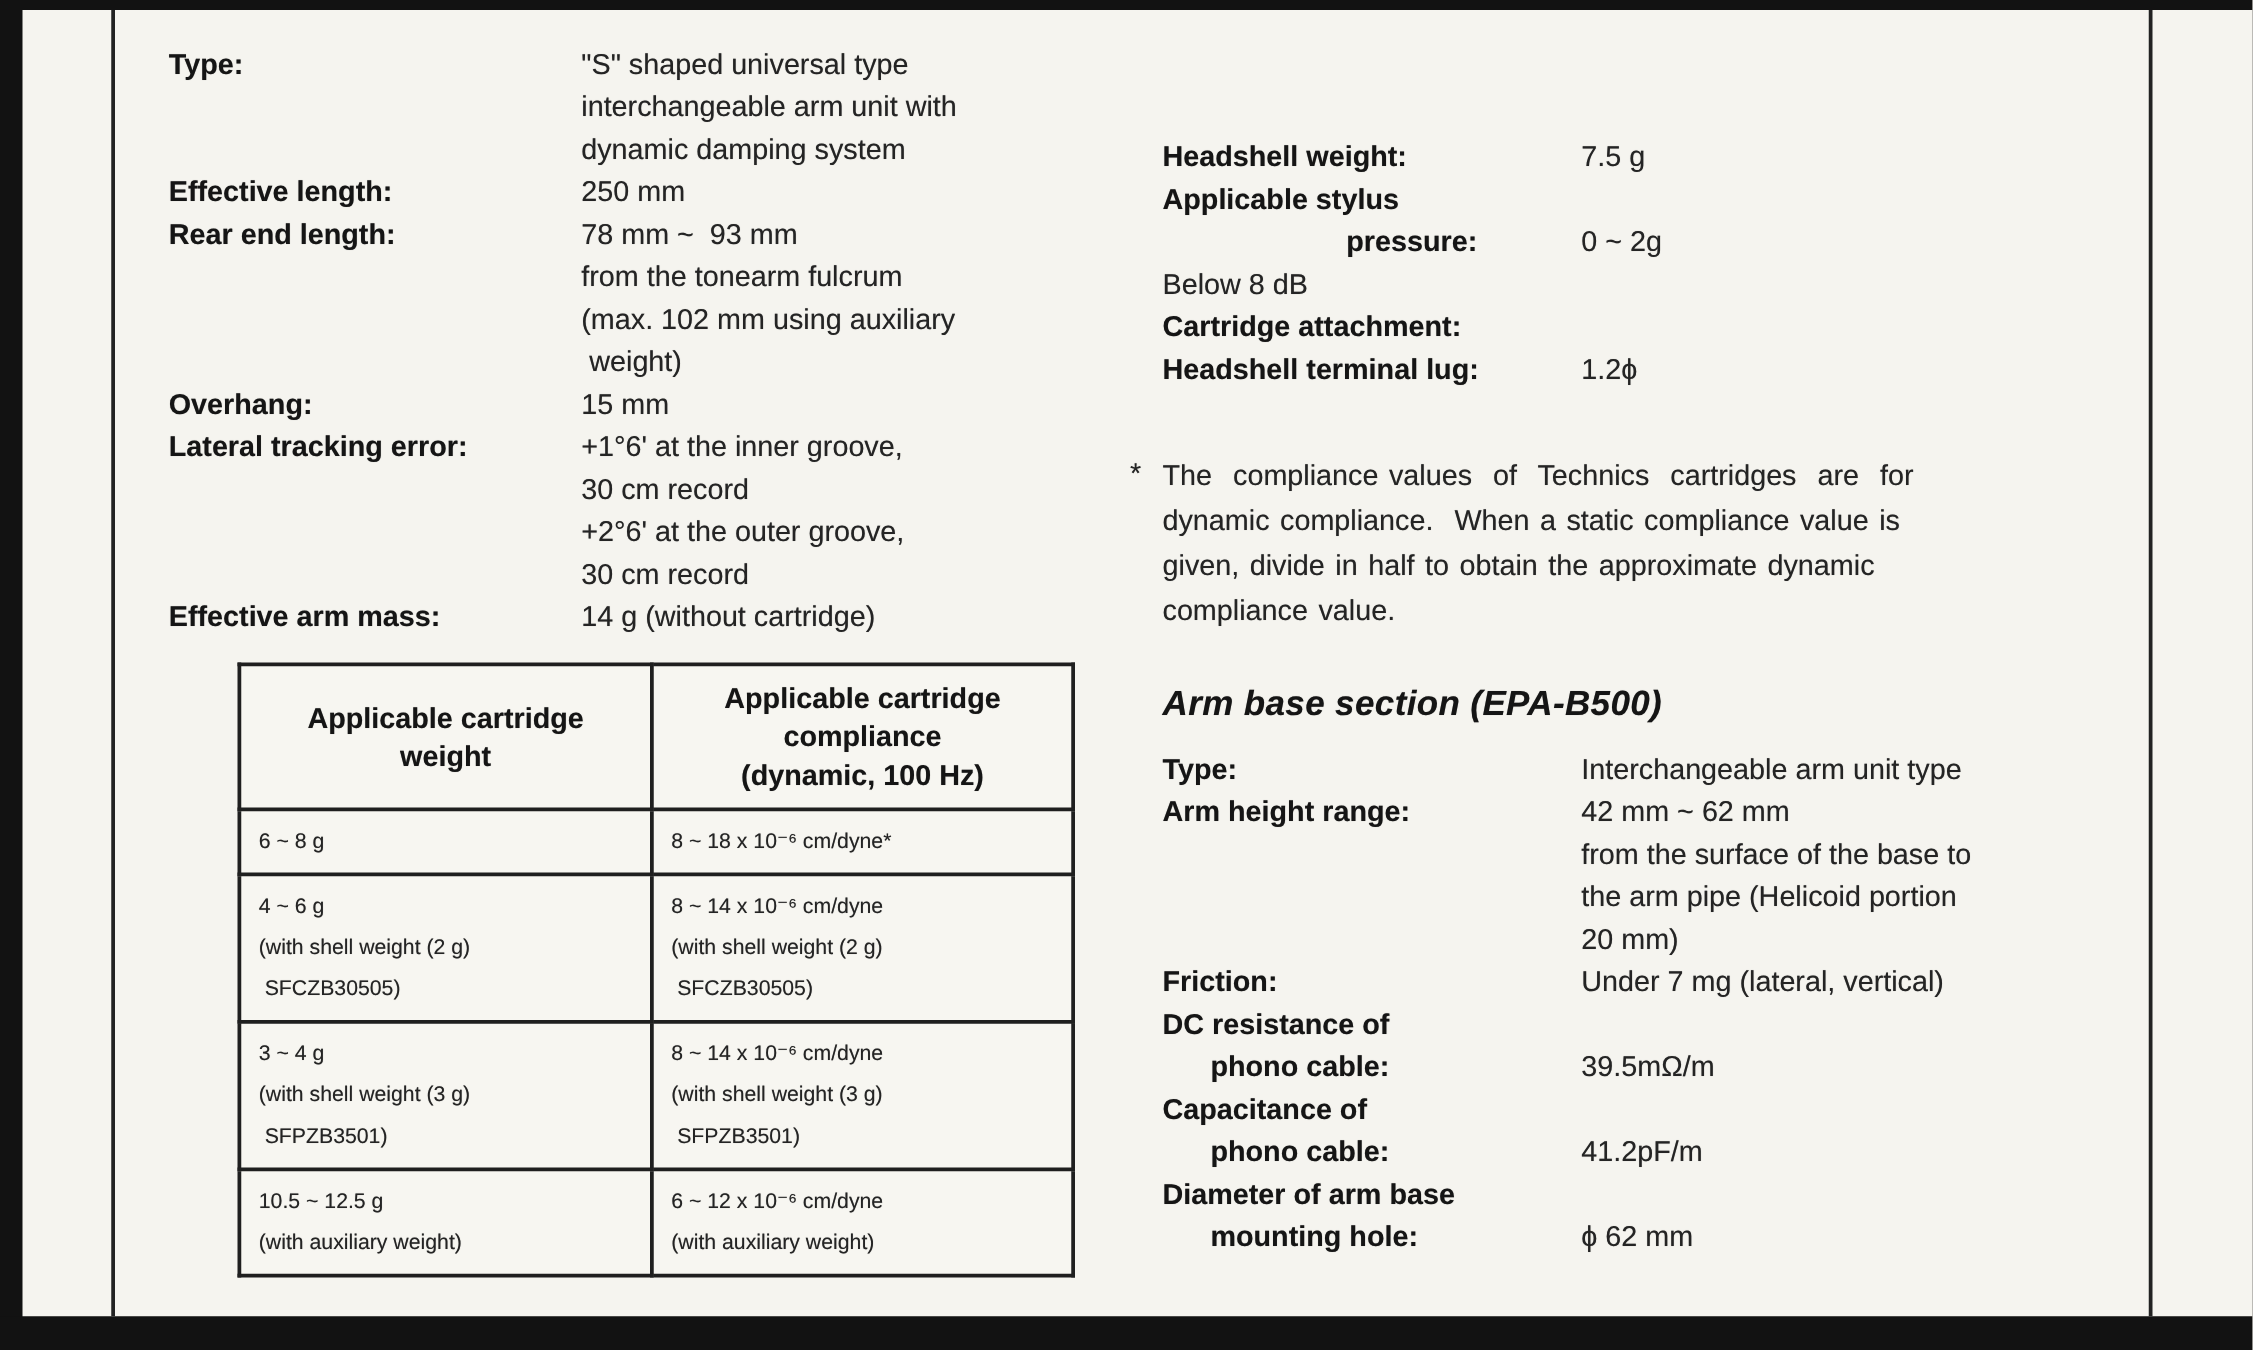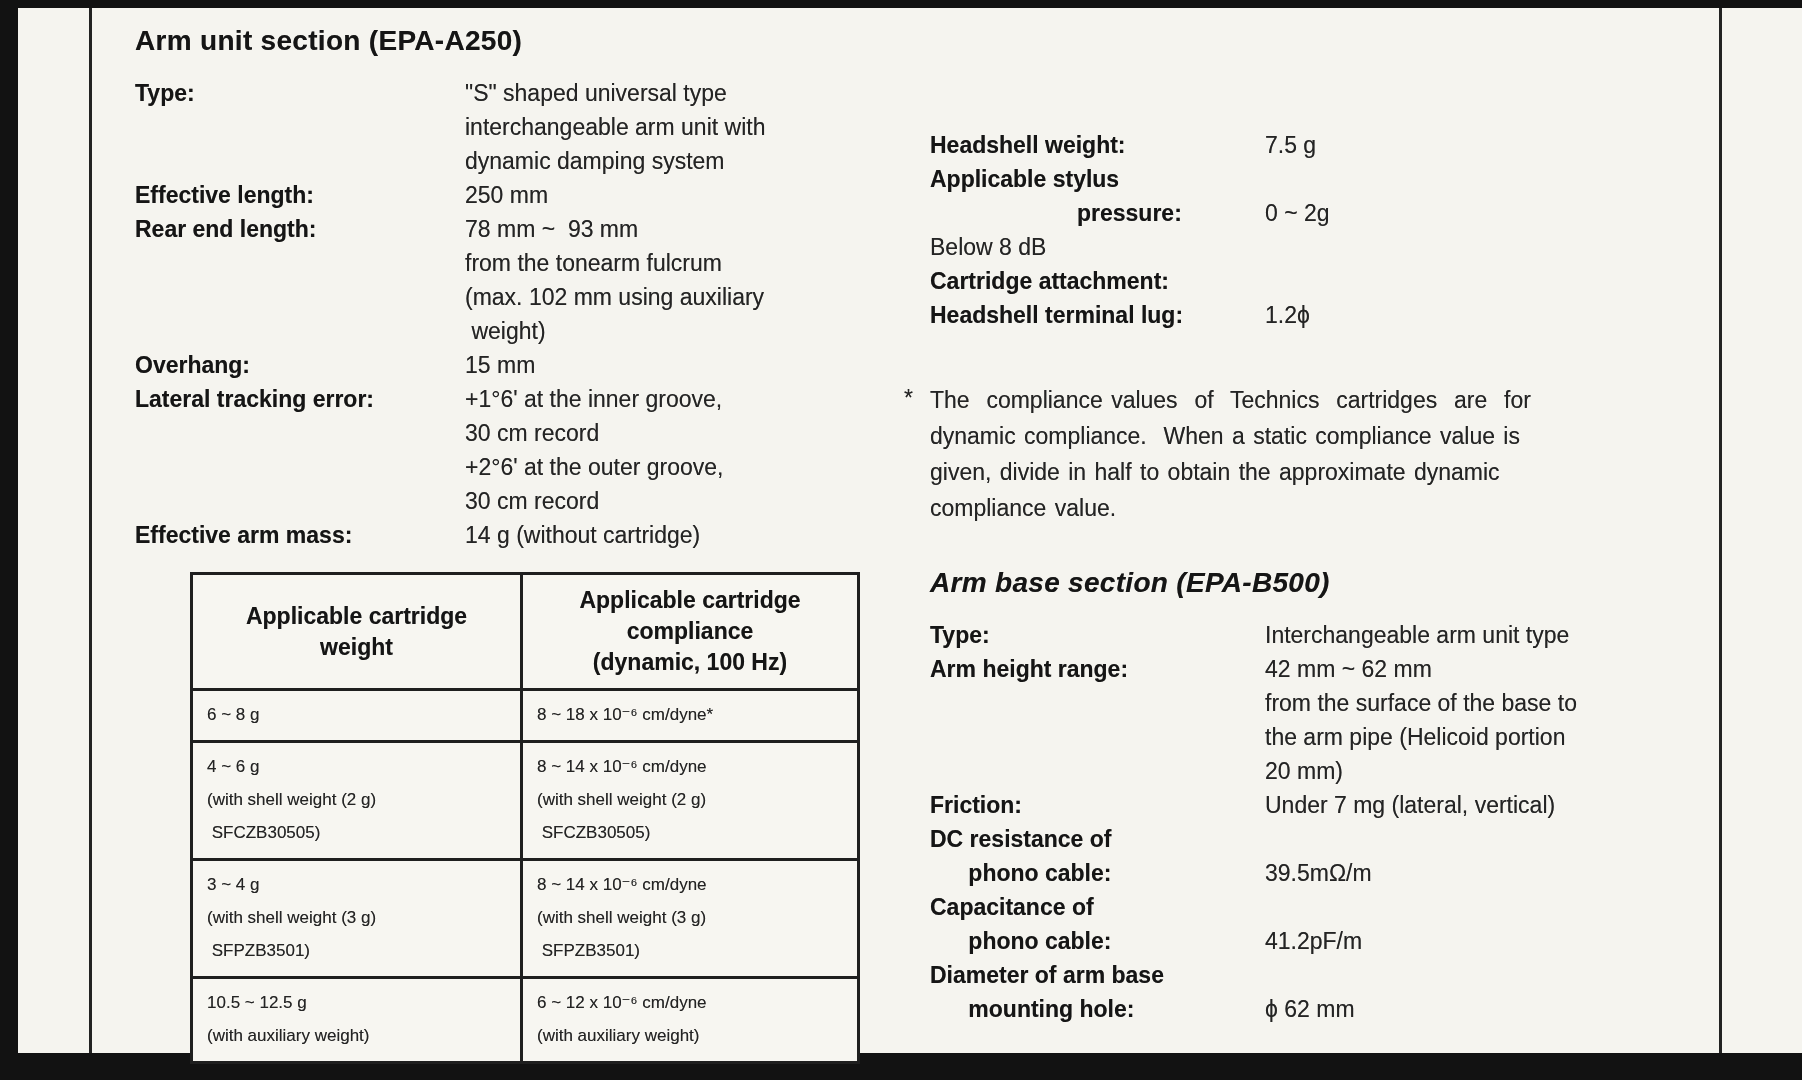--- a/index.html
+++ b/index.html
@@ -21,21 +21,21 @@
   .rule { position:absolute; top:8px; height:1045px; width:3px; background:#222; }
   .rule-left  { left:89px; }
   .rule-right { left:1719px; }
 
   .heading {
     font-size:28px; font-weight:bold; line-height:42px; letter-spacing:0.3px;
     color:#151515;
   }
 
   .col-left  { position:absolute; left:135px; top:20px;  width:725px; }
-  .col-right { position:absolute; left:930px; top:128px; width:778px; }
+  .col-right { position:absolute; left:930px; top:108px; width:778px; }
 
   .specs { margin-top:14px; }
   .spec-row { display:flex; align-items:flex-start; }
   .spec-label {
     flex:none; font-weight:bold; white-space:pre-wrap;
     font-size:23px; line-height:34px; color:#151515;
   }
   .col-left  .spec-label { width:330px; }
   .col-right .spec-label { width:335px; }
   .spec-value {
@@ -78,21 +78,20 @@
 
 <div class="screen">
 
   <div class="edge-top"></div>
   <div class="edge-left"></div>
   <div class="edge-bottom"></div>
   <div class="rule rule-left"></div>
   <div class="rule rule-right"></div>
 
   <section class="col-left">
-    <div class="heading">Arm unit section (EPA-A250)</div>
 
     <div class="specs">
       <div class="spec-row">
         <div class="spec-label">Type:</div>
         <div class="spec-value">"S" shaped universal type
 interchangeable arm unit with
 dynamic damping system</div>
       </div>
       <div class="spec-row">
         <div class="spec-label">Effective length:</div>

